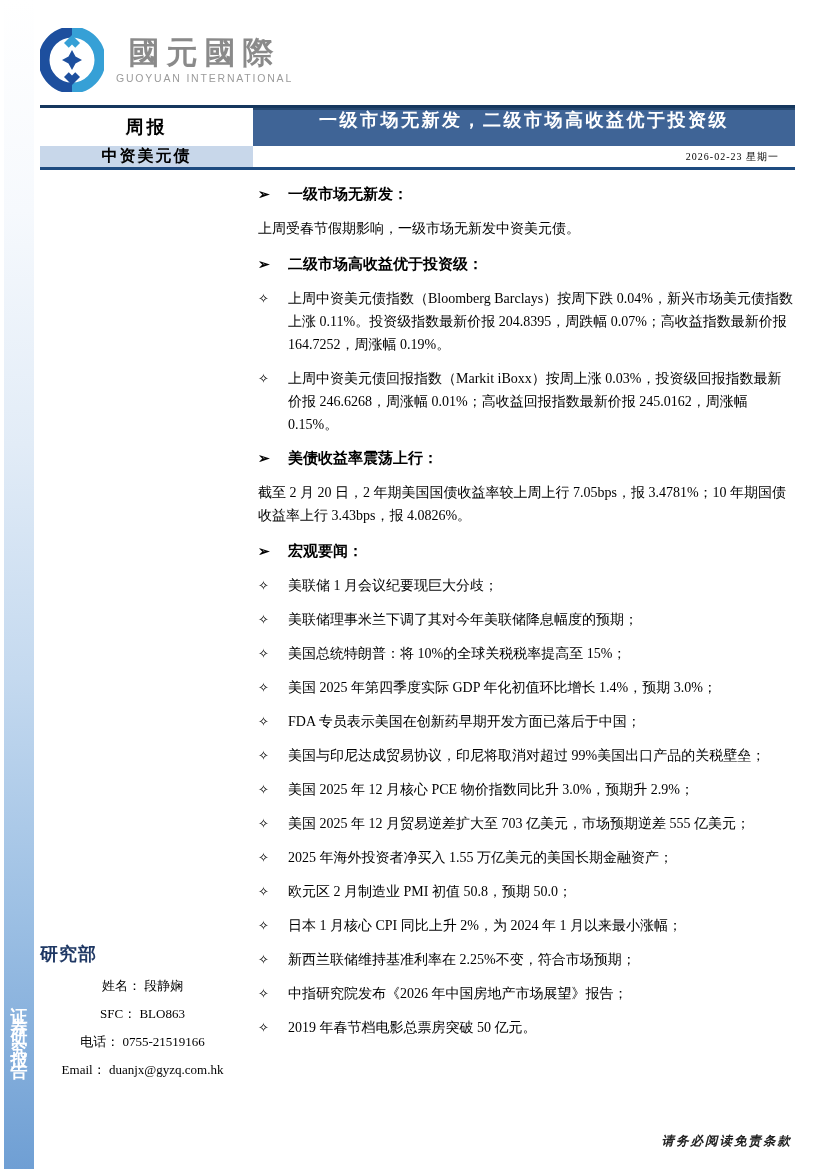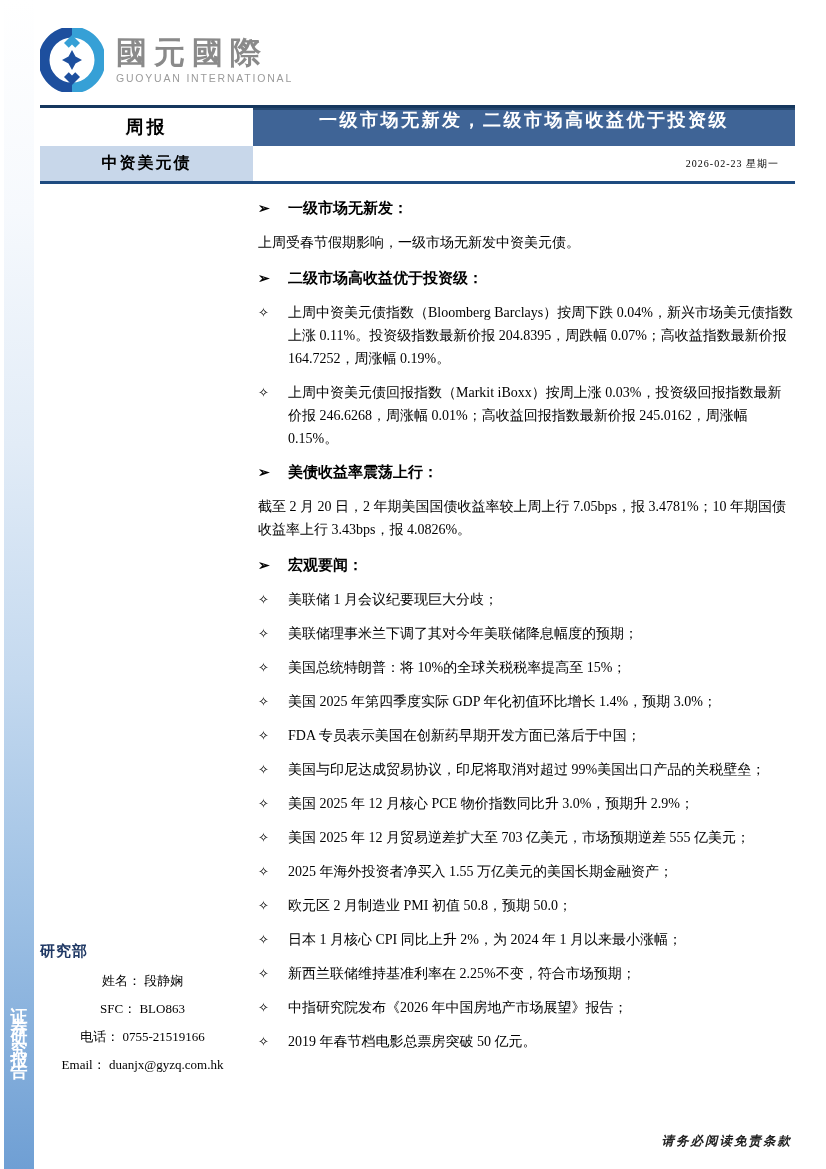--- a/index.html
+++ b/index.html
@@ -19,51 +19,51 @@
     box-sizing:border-box;padding-bottom:110px;
   }
   .side-bar-text{
     writing-mode:vertical-rl;
     color:#ffffff;font-weight:bold;font-size:17px;letter-spacing:11px;
   }
   .page{position:absolute;left:40px;top:0;width:755px;}
   
   .logo-row{display:flex;align-items:center;margin-top:24px;height:72px;}
   .logo-icon{width:64px;height:64px;flex:none;}
-  .logo-text{margin-left:12px;display:flex;flex-direction:column;justify-content:center;}
+  .logo-text{margin-left:12px;display:flex;flex-direction:column;justify-content:center;text-align:center;}
   .logo-cn{font-size:31px;font-weight:bold;color:#8a8a8a;letter-spacing:7px;line-height:34px;}
   .logo-en{font-size:10.5px;color:#9b9b9b;letter-spacing:1.8px;font-family:"Liberation Sans","DejaVu Sans",sans-serif;margin-top:2px;}
   
   .header-band{margin-top:9px;border-top:3px solid #16375e;border-bottom:3px solid #1e4b80;}
   .hrow1{display:flex;height:38px;}
   .report-type-cell{width:213px;background:#ffffff;display:flex;align-items:center;justify-content:center;}
   .report-type{font-weight:bold;font-size:18px;letter-spacing:3px;}
   .banner{
     flex:1;background:#3f6496;color:#ffffff;
     display:flex;justify-content:center;
     font-weight:bold;font-size:18px;letter-spacing:2.5px;
     box-shadow:inset 0 2px 0 #24466e;
   }
-  .hrow2{display:flex;height:35px;}
+  .hrow2{display:flex;height:21px;}
   .category-cell{width:213px;background:#c8d7ea;display:flex;align-items:center;justify-content:center;}
   .category{font-weight:bold;font-size:16px;letter-spacing:2px;}
   .date-cell{flex:1;background:#ffffff;display:flex;align-items:center;justify-content:flex-end;padding-right:16px;}
   .report-date{font-size:10px;letter-spacing:1px;margin-left:40px;}
   
   .report-body{margin-left:218px;margin-top:13px;width:537px;}
   .item{display:flex;font-size:14px;line-height:23px;margin-bottom:11px;}
   .item .marker{width:30px;flex:none;}
   .item .text{flex:1;}
   .item.heading{font-weight:bold;font-size:15px;margin-top:3px;margin-bottom:11px;}
   .item.heading .marker{font-size:14px;}
   .item.bullet .marker{font-size:13px;}
   .item.para{margin-bottom:13px;}
   
   .contact{position:absolute;left:40px;top:942px;width:205px;}
-  .contact-dept{color:#1f3864;font-weight:bold;font-size:15px;letter-spacing:1px;margin-bottom:11px;}
+  .contact-dept{color:#1f3864;font-weight:bold;font-size:18px;letter-spacing:1px;margin-bottom:11px;}
   .contact-row{font-size:13px;margin-bottom:10px;text-align:center;}
   
   .footer-note{
     position:absolute;right:34px;bottom:19px;
     font-size:12.5px;font-weight:bold;font-style:italic;letter-spacing:2px;color:#222;
   }
 </style>
 </head>
 <body>
 

